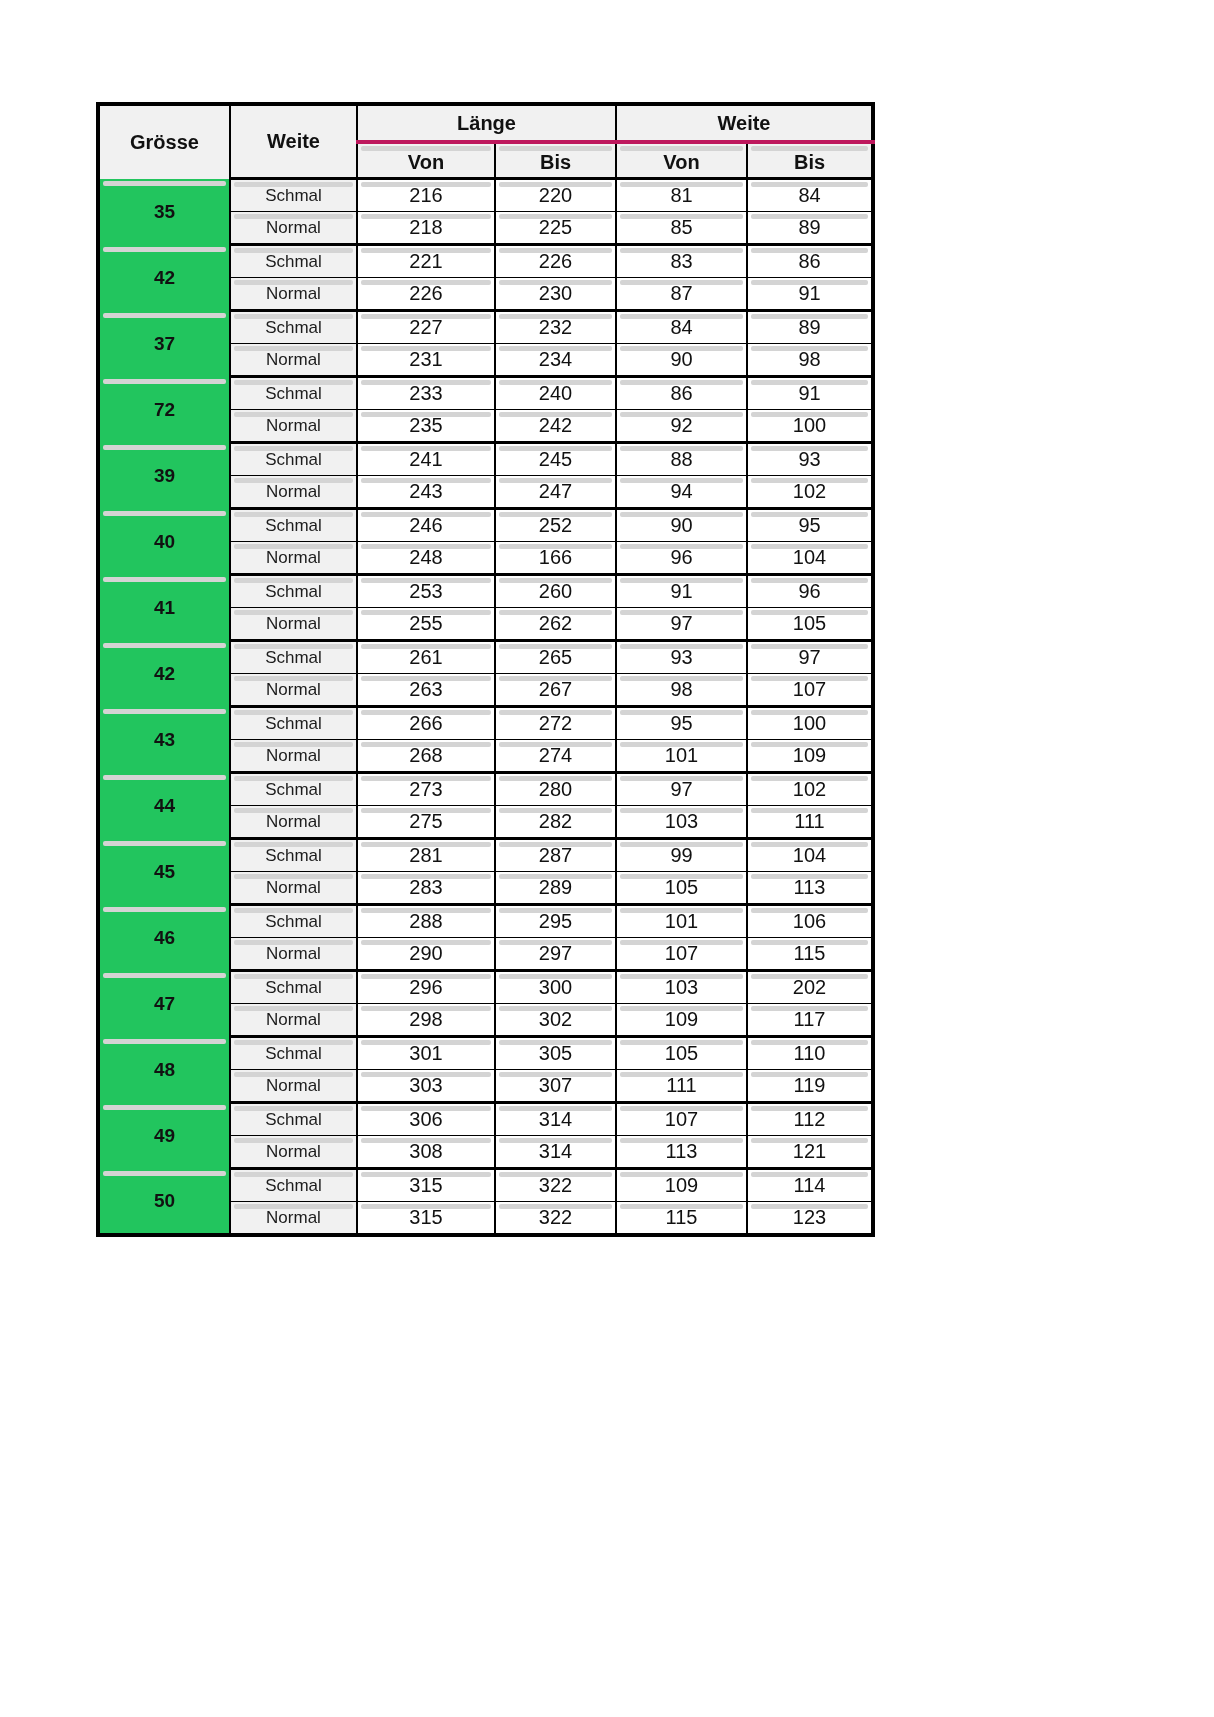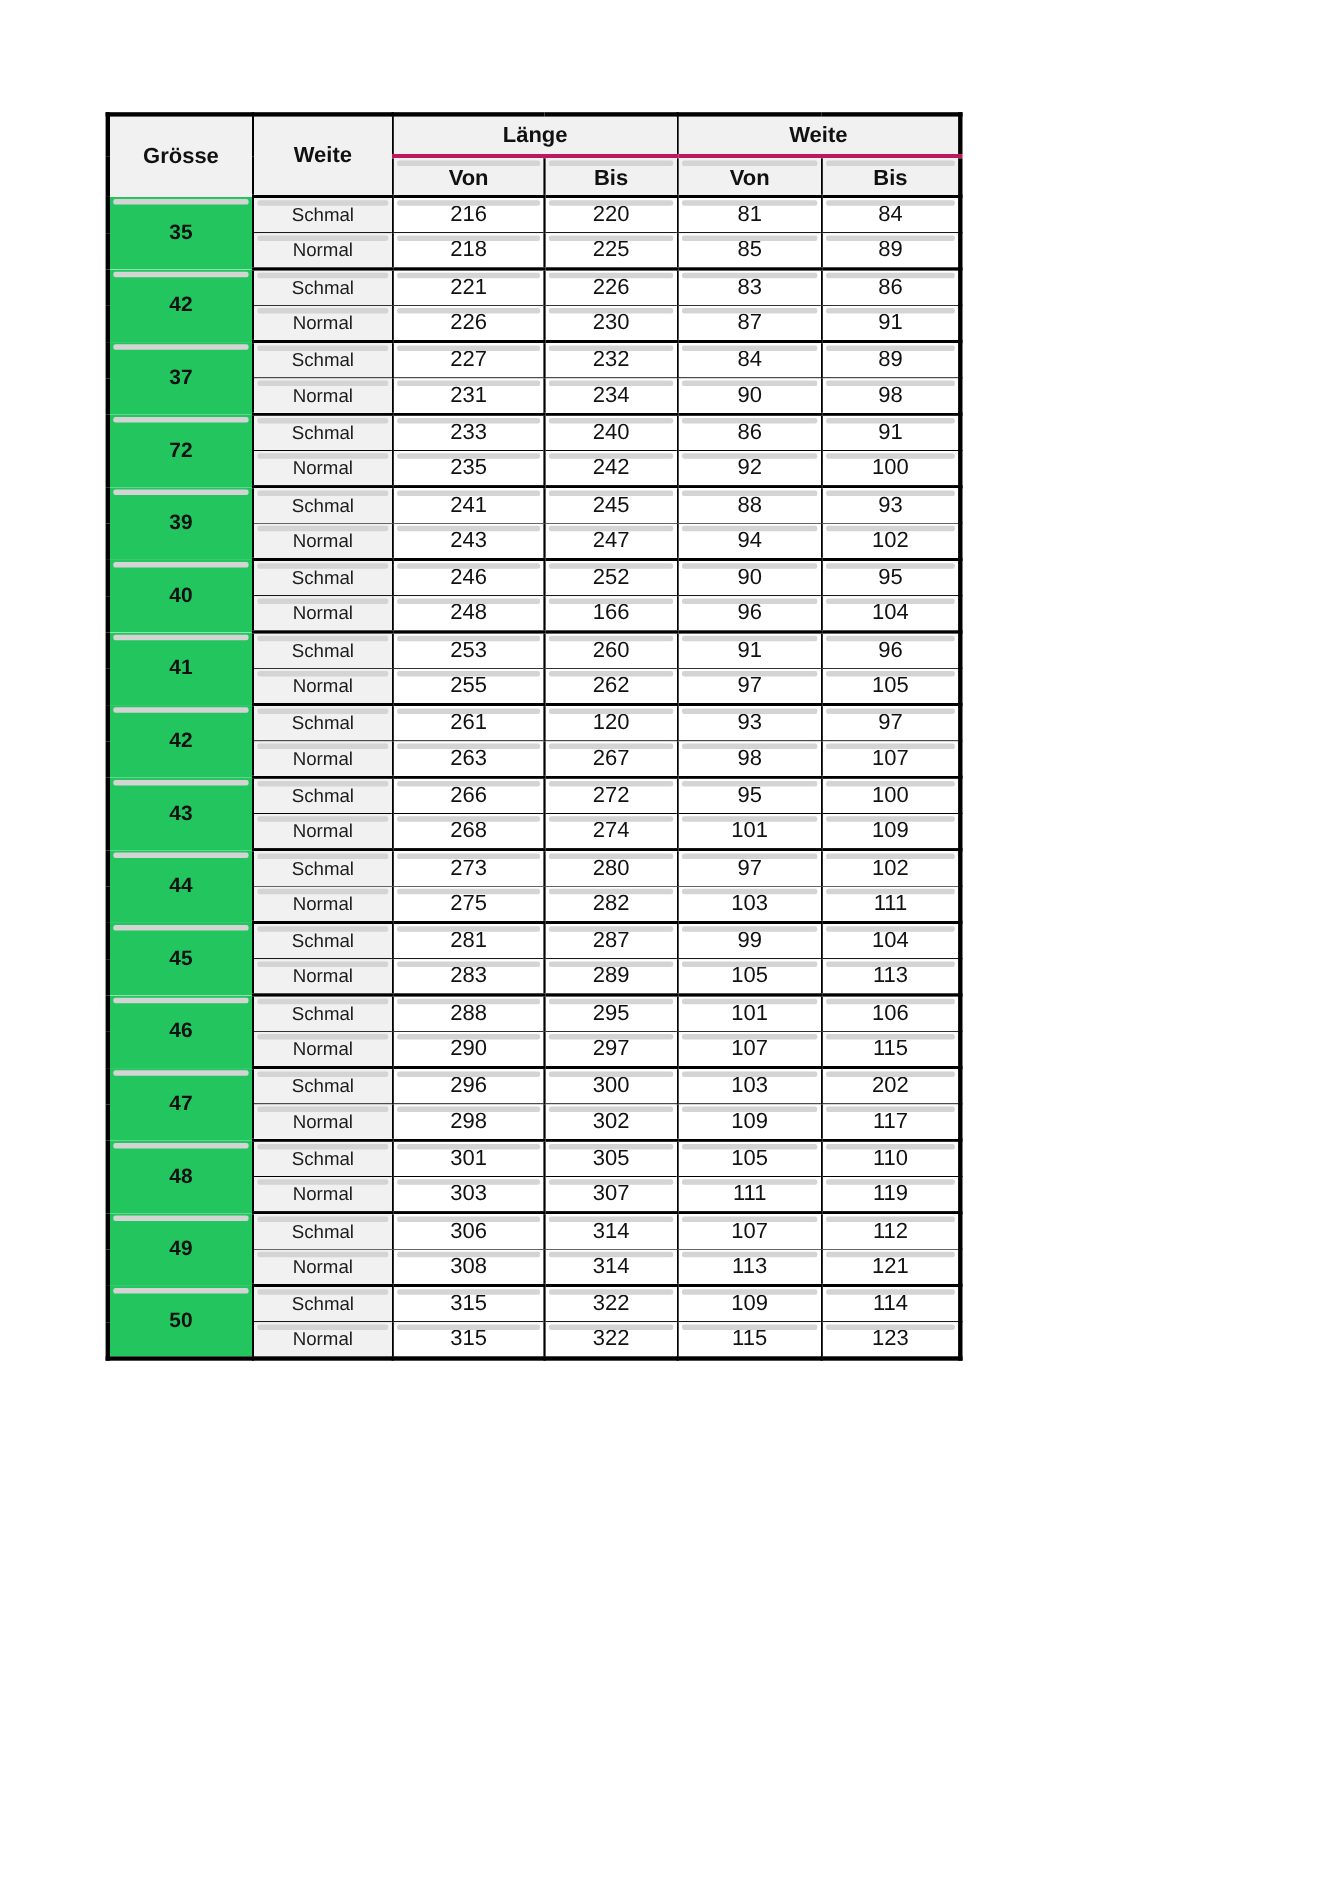--- a/index.html
+++ b/index.html
@@ -211,21 +211,21 @@
             <td class="weite-cell strip">Normal</td>
             <td class="num-cell strip">255</td>
             <td class="num-cell strip">262</td>
             <td class="num-cell strip">97</td>
             <td class="num-cell strip">105</td>
           </tr>
           <tr class="group-first">
             <td class="size-cell strip" rowspan="2">42</td>
             <td class="weite-cell strip">Schmal</td>
             <td class="num-cell strip">261</td>
-            <td class="num-cell strip">120</td>
+            <td class="num-cell strip">265</td>
             <td class="num-cell strip">93</td>
             <td class="num-cell strip">97</td>
           </tr>
           <tr class="group-second">
             <td class="weite-cell strip">Normal</td>
             <td class="num-cell strip">263</td>
             <td class="num-cell strip">267</td>
             <td class="num-cell strip">98</td>
             <td class="num-cell strip">107</td>
           </tr>

